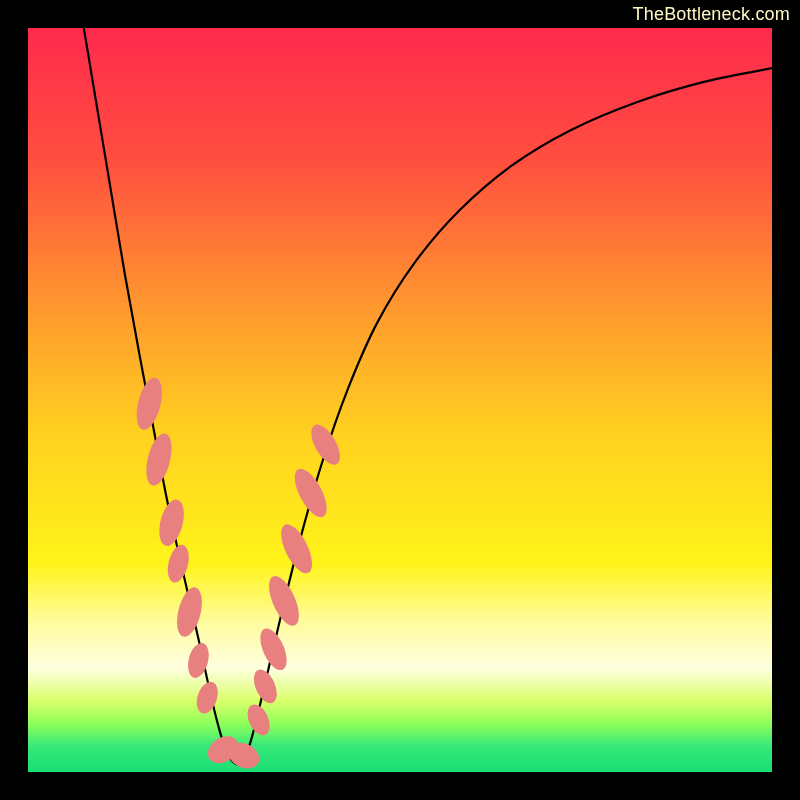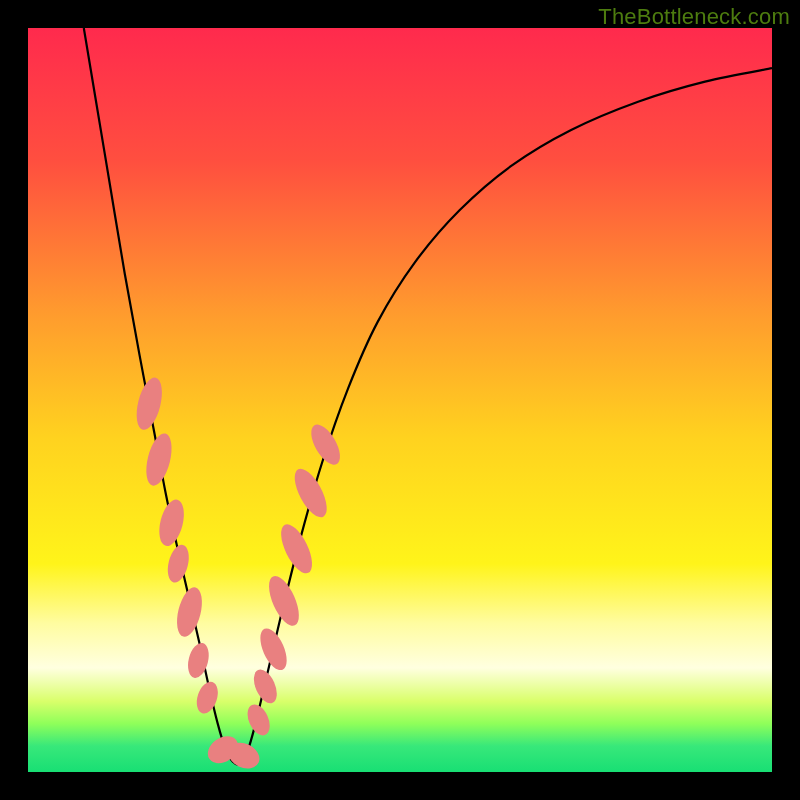--- a/index.html
+++ b/index.html
@@ -24,22 +24,22 @@
     top: 28px;
     left: 28px;
     width: 744px;
     height: 744px;
     
   }
   .watermark {
     position: absolute;
     top: 4px;
     right: 10px;
-    color: #4d7c0f;
-    font-size: 22px;
+    color: #fef9c3;
+    font-size: 18px;
     font-weight: 400;
     letter-spacing: 0.2px;
     user-select: none;
     text-align: right;
   }
   svg {
     display: block;
   }
 </style>
 </head>

